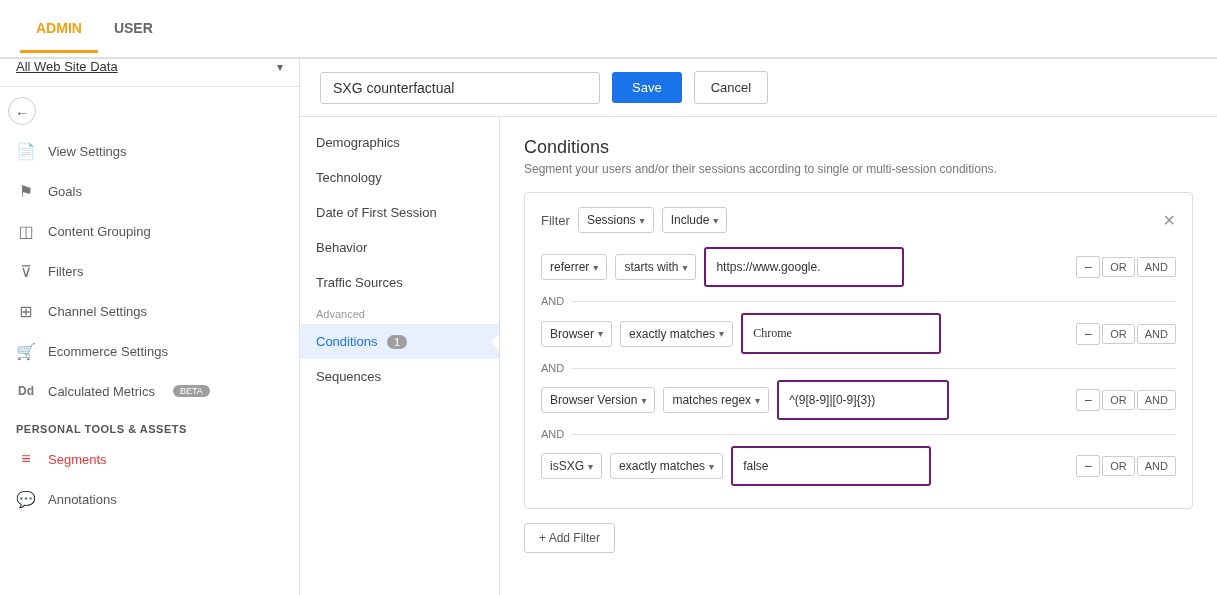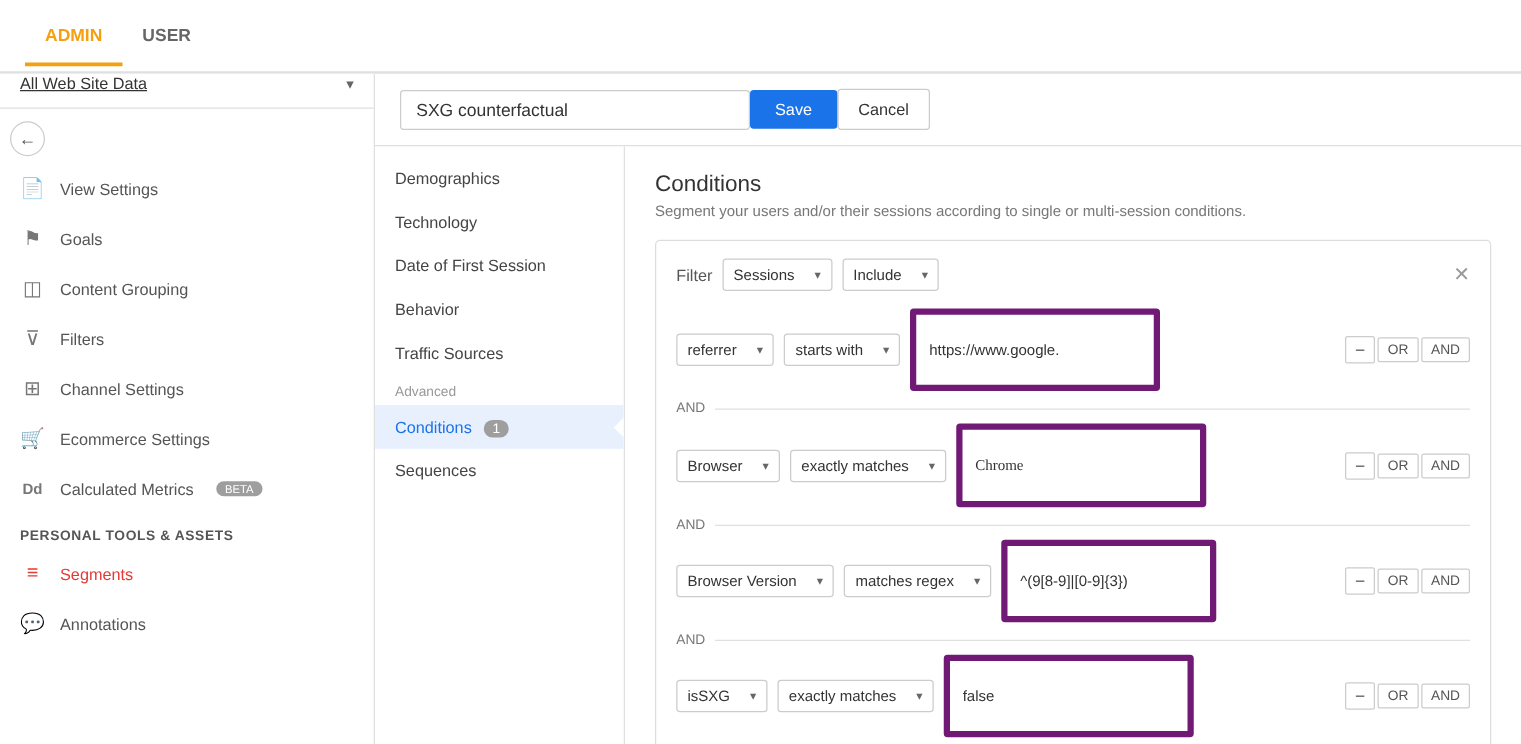--- a/index.html
+++ b/index.html
@@ -142,21 +142,21 @@
       display: flex;
       flex-direction: column;
       overflow: hidden;
     }
 
     
     .content-top-bar {
       display: flex;
       align-items: center;
       padding: 12px 20px;
-      gap: 0;
+      gap: 12px;
       border-bottom: 1px solid #e0e0e0;
     }
     .filter-name-input {
       border: 1px solid #ccc;
       border-radius: 3px;
       padding: 7px 12px;
       font-size: 14px;
       width: 280px;
       color: #333;
       outline: none;
@@ -273,35 +273,35 @@
     .select-dropdown {
       border: 1px solid #ccc;
       border-radius: 3px;
       padding: 5px 8px;
       font-size: 12px;
       color: #333;
       background: #fff;
       cursor: pointer;
       display: inline-flex;
       align-items: center;
-      gap: 16px;
+      gap: 4px;
     }
     .select-dropdown .arrow { font-size: 10px; color: #666; }
 
     
     .condition-row {
       display: flex;
       align-items: center;
       gap: 8px;
       margin-bottom: 8px;
     }
     .condition-input {
-      border: 5px solid #701a75;
-      border-radius: 3px;
-      padding: 21px 10px;
+      border: 2px solid #701a75;
+      border-radius: 3px;
+      padding: 11px 10px;
       font-size: 12px;
       color: #333;
       background: #fff;
       min-width: 120px;
     }
 
     .condition-action-btns {
       display: flex;
       align-items: center;
       gap: 2px;

